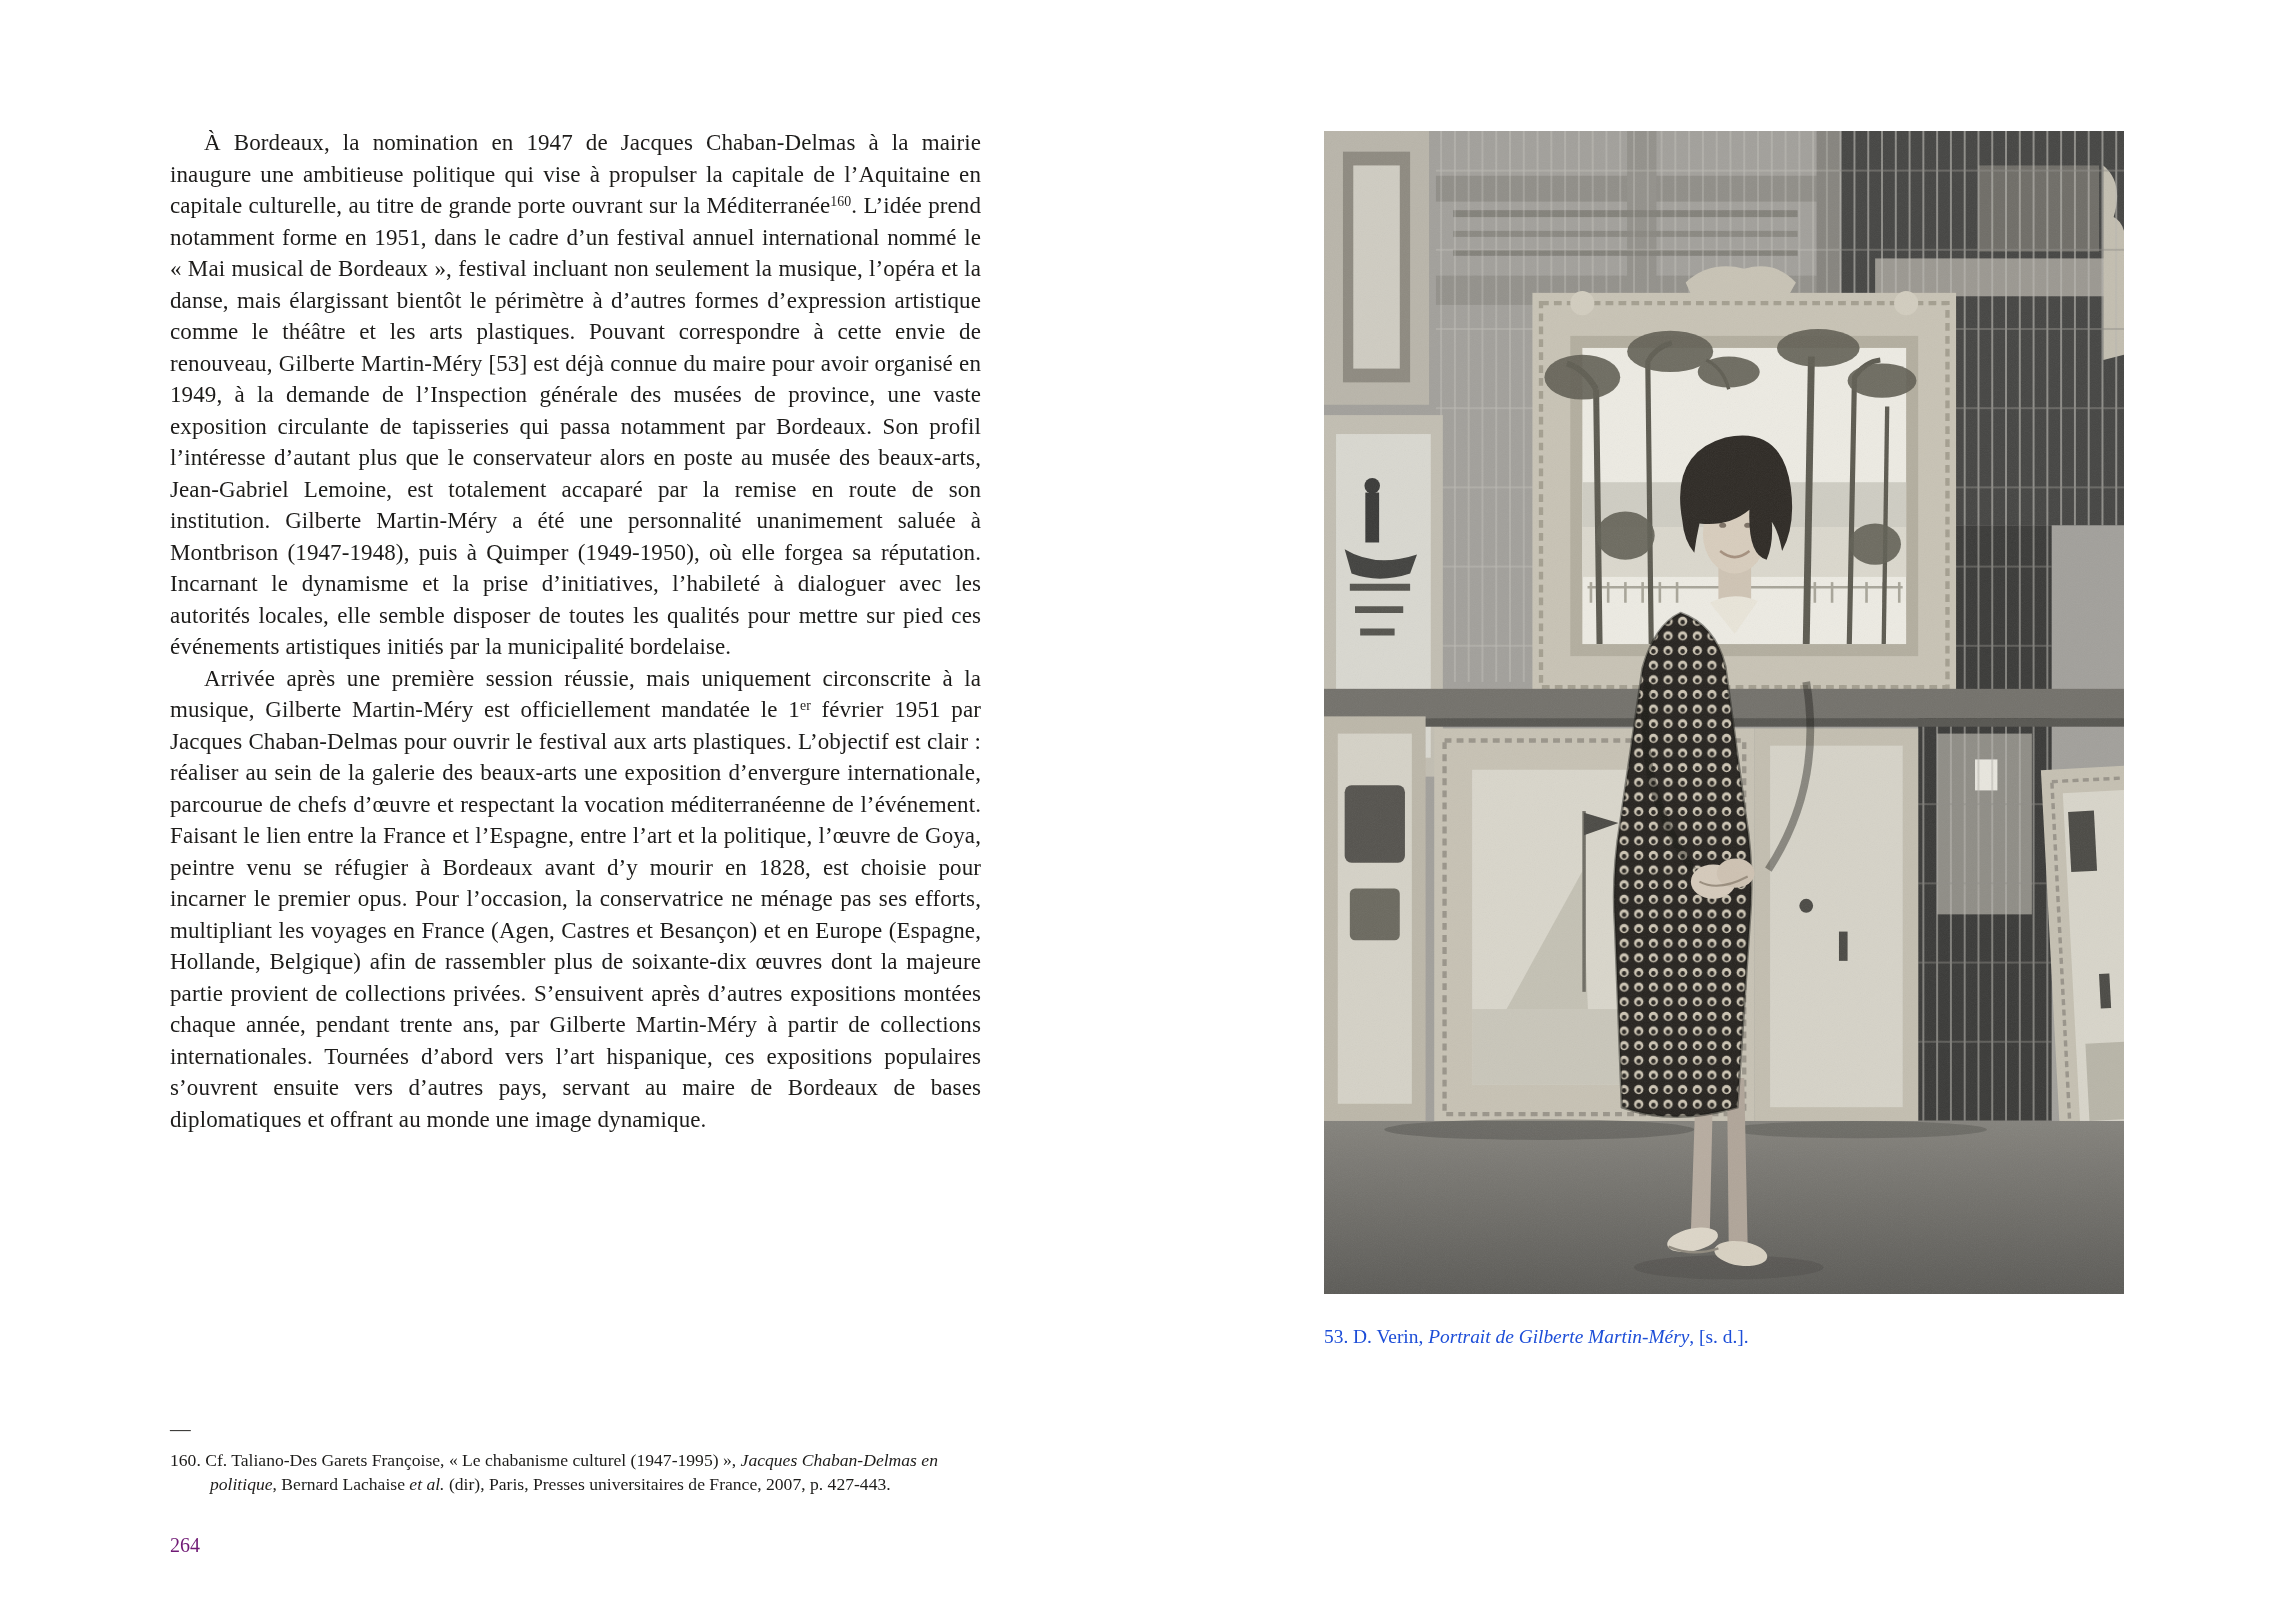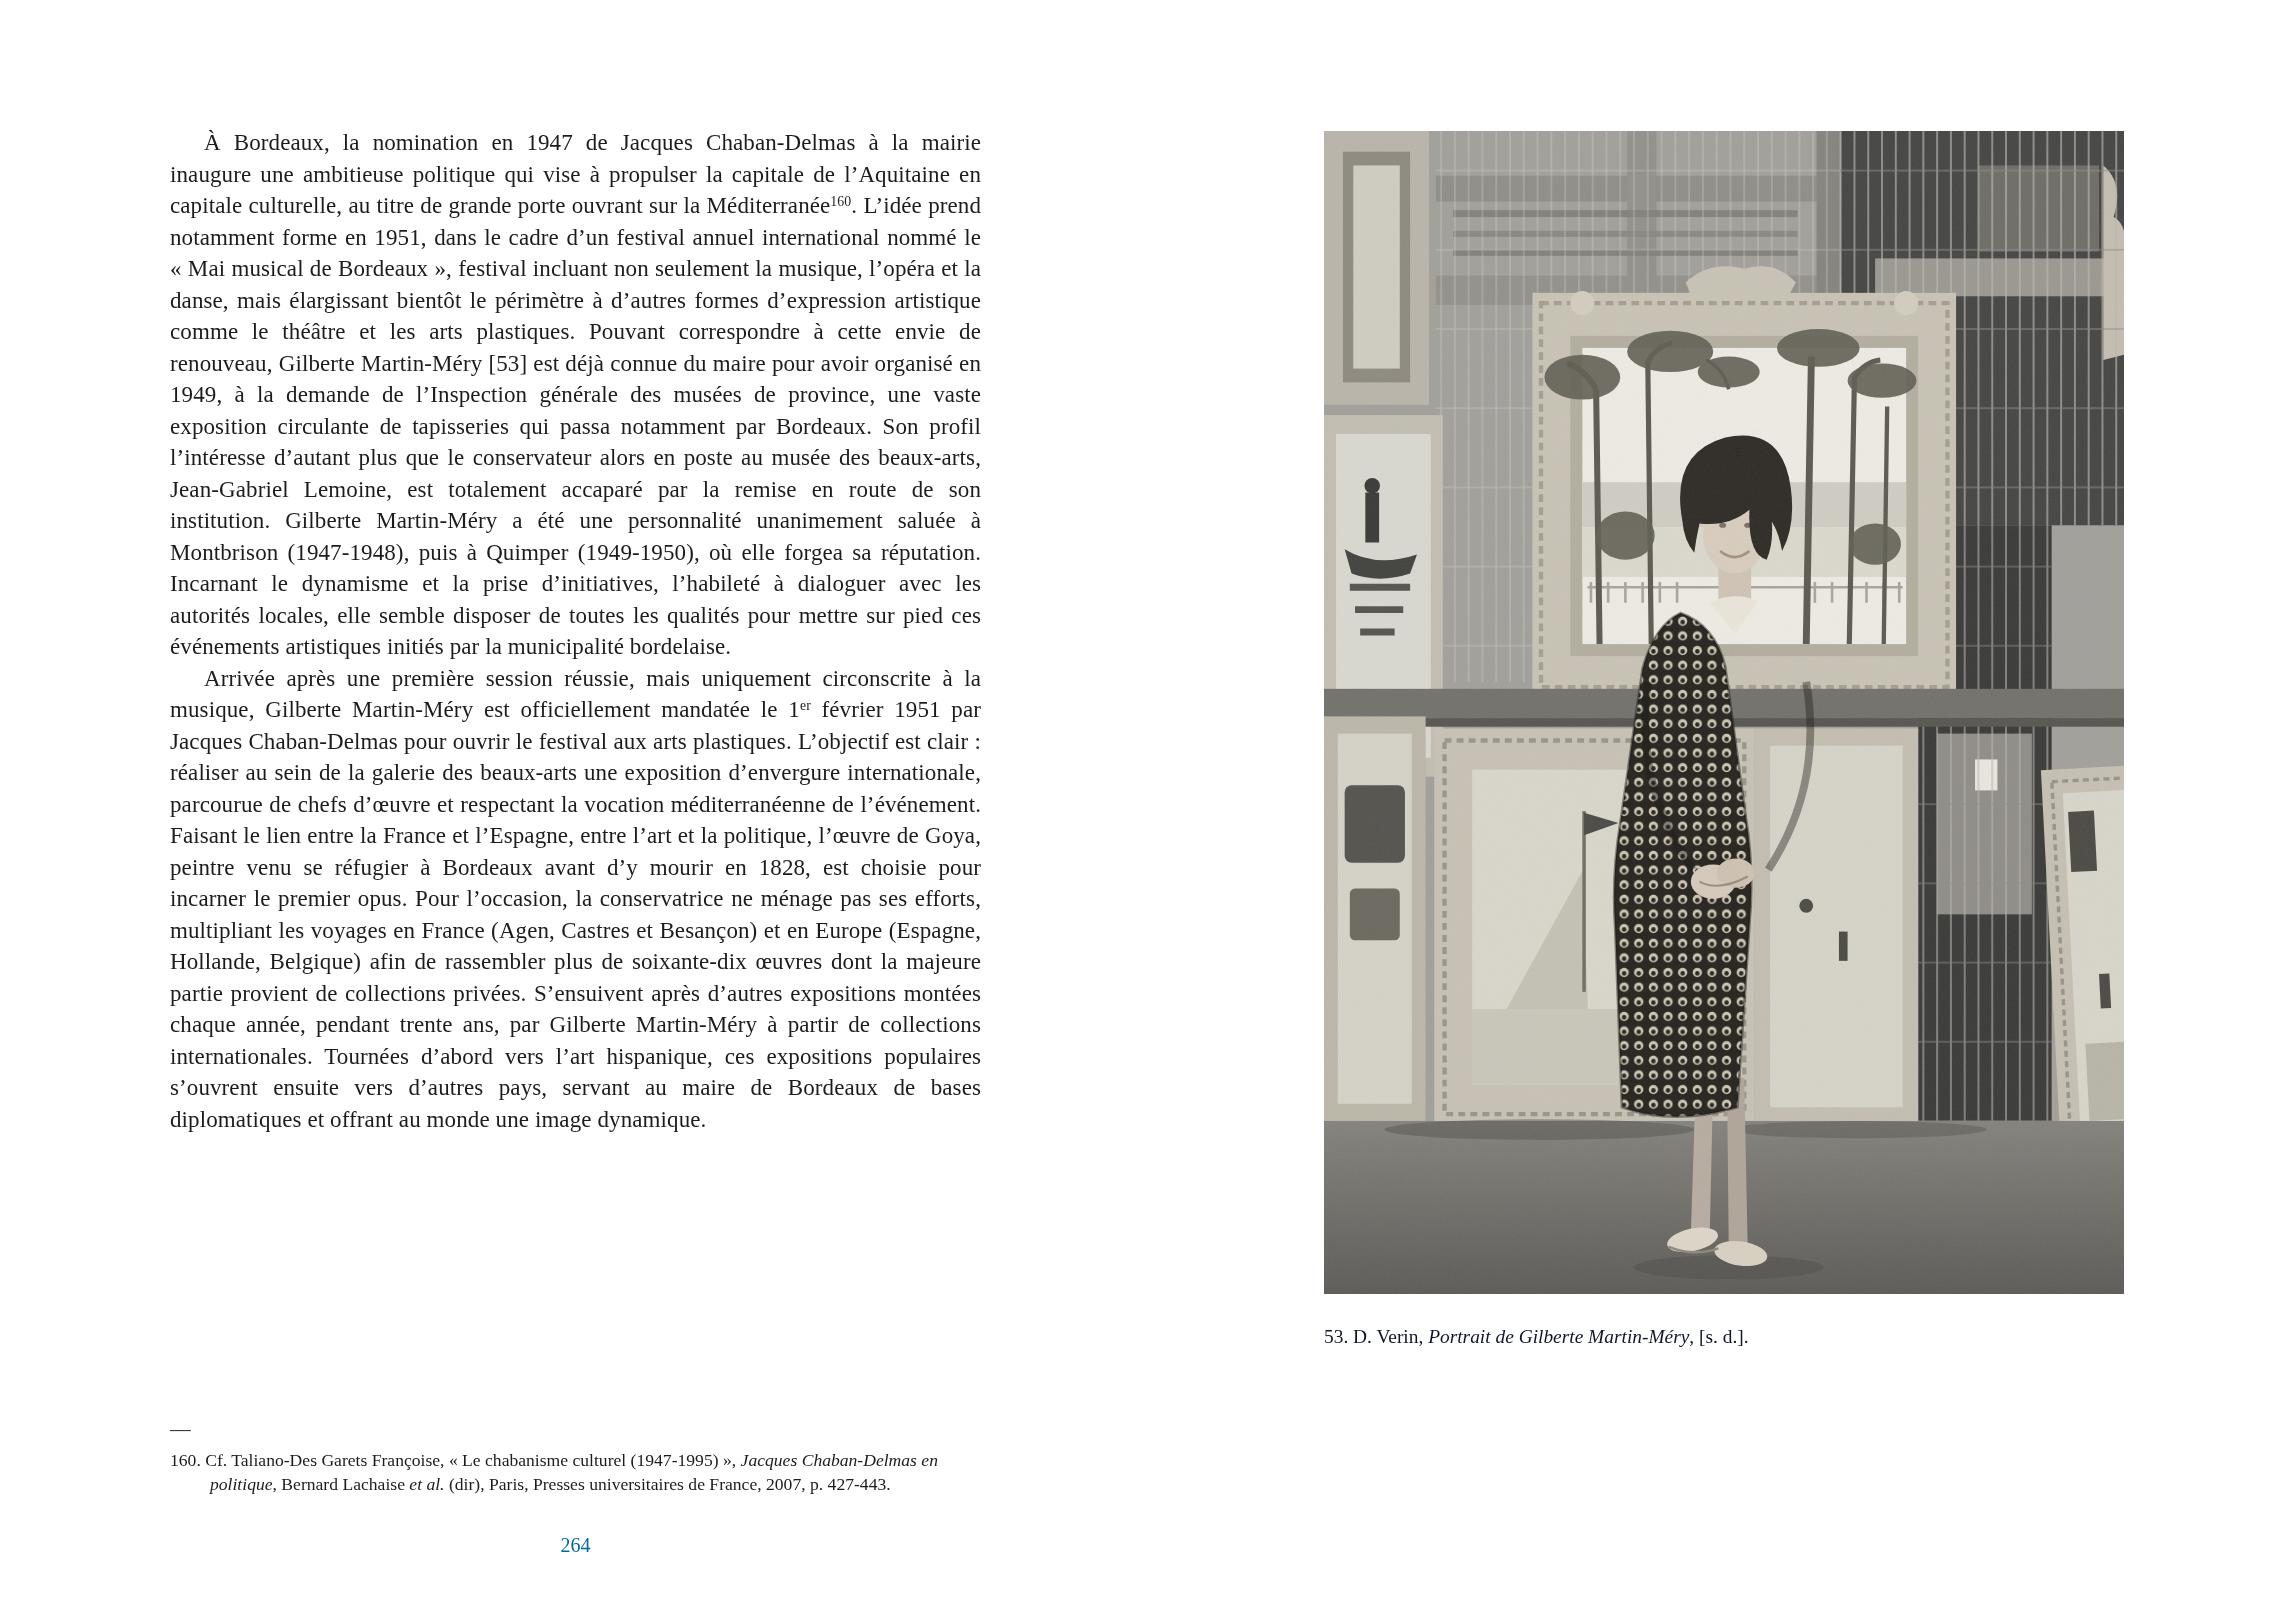--- a/index.html
+++ b/index.html
@@ -21,32 +21,32 @@
   .fn-sep{
     position:absolute;left:170px;top:1417px;width:34px;height:24px;
     font-size:20.7px;line-height:24px;color:#33322f;
   }
   .footnote{
     position:absolute;left:170px;top:1448px;width:833px;
     font-size:17.6px;line-height:24px;text-align:left;
   }
   .footnote .fn-text{padding-left:40px;text-indent:-40px;margin:0;}
   .pagenum{
-    position:absolute;left:170px;top:1534px;width:811px;text-align:center;
-    font-size:20px;color:#0369a1;
+    position:absolute;left:170px;top:1534px;width:811px;text-align:left;
+    font-size:20px;color:#701a75;
   }
   
   .photo{
     position:absolute;left:1324px;top:131px;width:800px;height:1163px;
     background:#a2a09b;
   }
   .photo svg{display:block;width:100%;height:100%;}
   .caption{
     position:absolute;left:1324px;top:1324px;width:800px;
-    font-size:19.4px;line-height:26px;text-align:left;color:#0f172a;
+    font-size:19.4px;line-height:26px;text-align:left;color:#1d4ed8;
   }
 </style>
 </head>
 <body>
 
 <div class="sheet">
 
   <div>
     <div class="body-col">
         <p class="indent">À Bordeaux, la nomination en 1947 de Jacques Chaban-Delmas à la mairie inaugure une ambitieuse politique qui vise à propulser la capitale de l’Aquitaine en capitale culturelle, au titre de grande porte ouvrant sur la Méditerranée<sup>160</sup>. L’idée prend notamment forme en 1951, dans le cadre d’un festival annuel international nommé le «&nbsp;Mai musical de Bordeaux&nbsp;», festival incluant non seulement la musique, l’opéra et la danse, mais élargissant bientôt le périmètre à d’autres formes d’expression artistique comme le théâtre et les arts plastiques. Pouvant correspondre à cette envie de renouveau, Gilberte Martin-Méry [53] est déjà connue du maire pour avoir organisé en 1949, à la demande de l’Inspection générale des musées de province, une vaste exposition circulante de tapisseries qui passa notamment par Bordeaux. Son profil l’intéresse d’autant plus que le conservateur alors en poste au musée des beaux-arts, Jean-Gabriel Lemoine, est totalement accaparé par la remise en route de son institution. Gilberte Martin-Méry a été une personnalité unanimement saluée à Montbrison (1947-1948), puis à Quimper (1949-1950), où elle forgea sa réputation. Incarnant le dynamisme et la prise d’initiatives, l’habileté à dialoguer avec les autorités locales, elle semble disposer de toutes les qualités pour mettre sur pied ces événements artistiques initiés par la municipalité bordelaise.</p>

